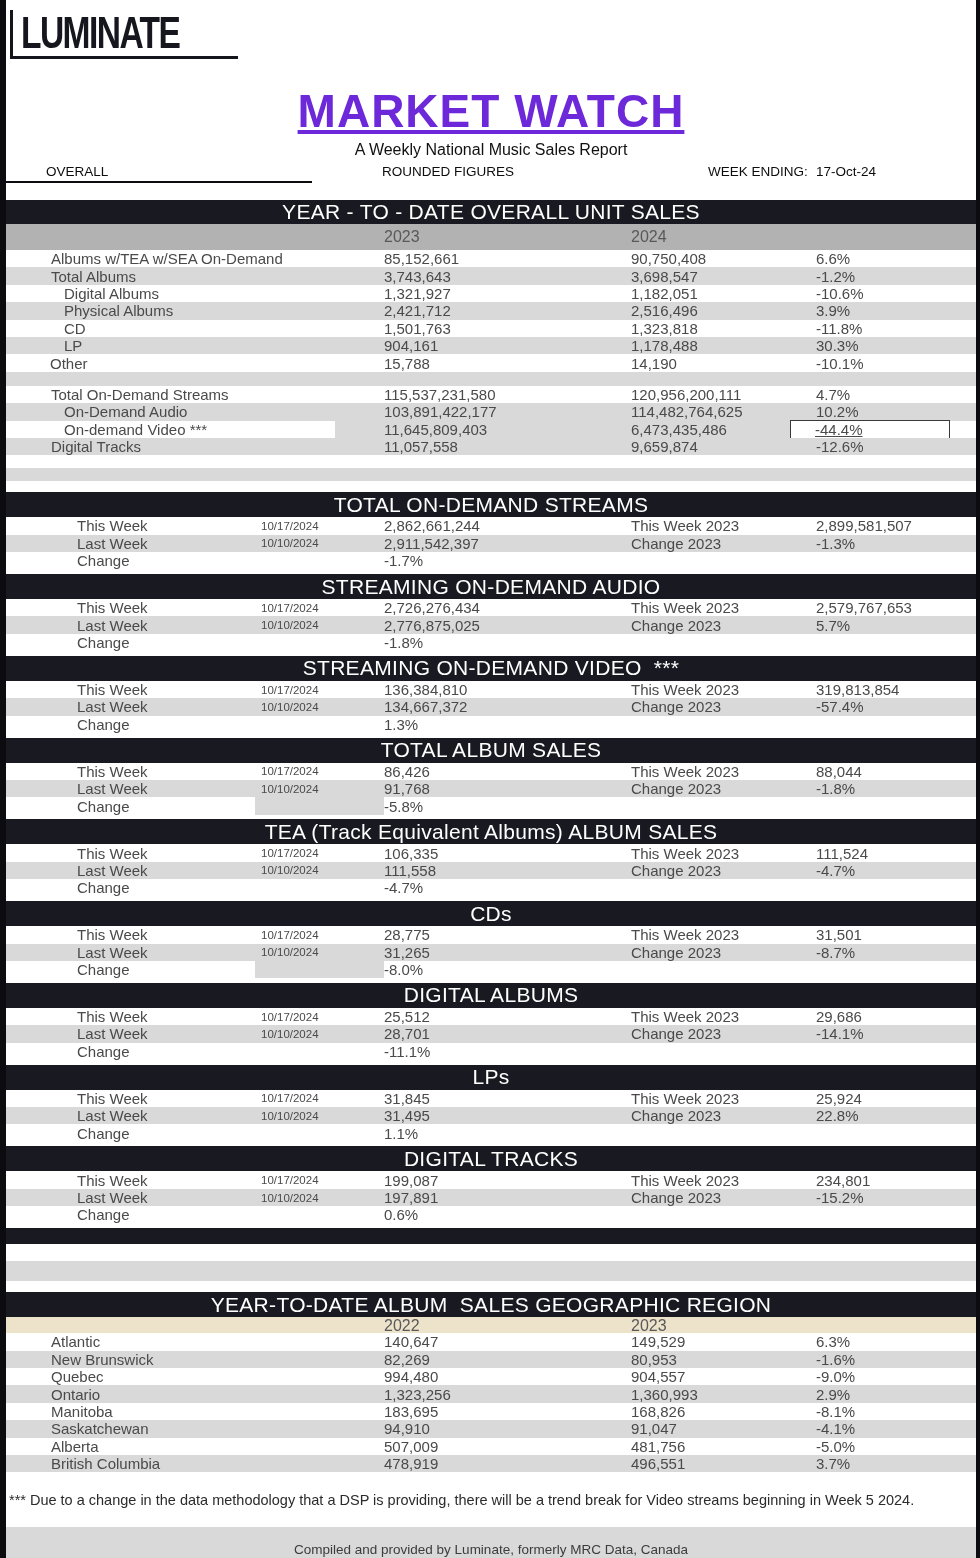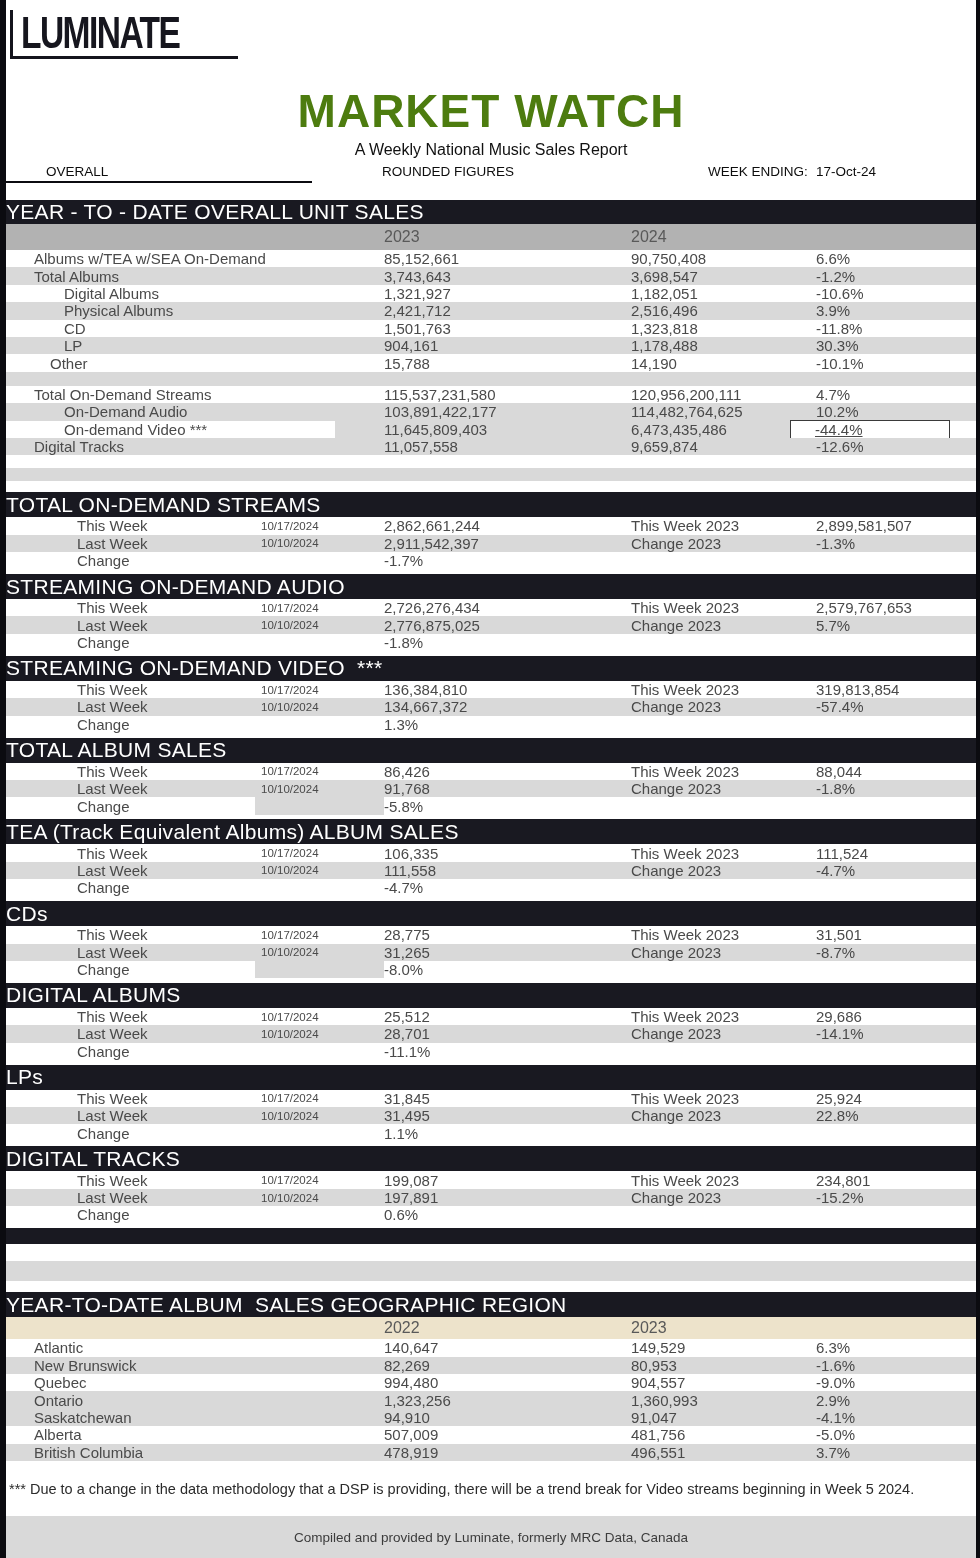--- a/index.html
+++ b/index.html
@@ -5,38 +5,38 @@
   html,body { margin:0; padding:0; background:#fff; }
   .page {
     position:relative; width:980px; height:1558px; margin:0; box-sizing:border-box;
     border-left:6px solid #0b0b10; border-right:4px solid #0b0b10;
     font-family:"Liberation Sans", sans-serif; background:#fff; overflow:hidden;
   }
   
   .pg-header { position:relative; height:200px; }
   .logo { position:absolute; left:4px; top:10px; border-left:3px solid #14141c; border-bottom:3px solid #14141c; padding:2px 14px 4px 8px; }
   .logo-text { display:inline-block; font-weight:900; font-size:43px; line-height:40px; letter-spacing:-2px; color:#16161e; transform:scaleX(.78) scaleY(1.05); transform-origin:left center; white-space:nowrap; }
-  .main-title { position:absolute; left:0; right:0; top:84px; text-align:center; font-size:46px; font-weight:700; letter-spacing:1px; color:#4d7c0f; }
+  .main-title { position:absolute; left:0; right:0; top:84px; text-align:center; font-size:46px; font-weight:700; letter-spacing:1px; color:#6d28d9;text-decoration:underline; }
   .subtitle { position:absolute; left:0; right:0; top:141px; text-align:center; font-size:16px; color:#111; }
   .meta { position:absolute; top:164px; font-size:13.5px; color:#0d0d0d; }
   .meta.overall { left:40px; }
   .meta.rounded { left:376px; }
   .meta.weekend { left:702px; }
   .meta.weekend-val { left:810px; }
   .overall-underline { position:absolute; left:0; top:181px; width:306px; height:2px; background:#0b0b10; }
   
-  .bar { height:25px; background:#191921; color:#fff; display:flex; align-items:center; font-size:21px; letter-spacing:.3px; white-space:pre; }
+  .bar { height:25px; background:#191921; color:#fff; display:flex; align-items:center; justify-content:center; font-size:21px; letter-spacing:.3px; white-space:pre; }
   .bar.first { height:24px; }
   
   .yearrow { display:grid; grid-template-columns:378px 247px 185px 1fr; align-items:center; font-size:16px; color:#595959; }
   .yearrow.gray { background:#b2b2b2; height:26px; }
-  .yearrow.beige { background:#ede3cb; height:22px; }
+  .yearrow.beige { background:#ede3cb; height:16px; }
   
   .trow { display:grid; grid-template-columns:378px 247px 185px 1fr; align-items:center; height:17.4px; font-size:15px; color:#4a4a4a; position:relative; }
-  .trow .c1 { padding-left:28px; white-space:nowrap; }
+  .trow .c1 { padding-left:45px; white-space:nowrap; }
   .trow .ind1 { padding-left:58px; }
   .trow .ind05 { padding-left:44px; }
   .gray { background:#d9d9d9; }
   .white { background:#fff; }
   .videorow { background-image:linear-gradient(#d9d9d9,#d9d9d9); background-repeat:no-repeat; background-position:329px 0; background-size:461px 100%; }
   .pctbox { position:absolute; left:784px; top:-1px; width:160px; height:19px; background:#fff; border:1px solid #3a3a3a; box-sizing:border-box; display:flex; align-items:center; padding-left:24px;text-decoration:underline; }
   
   .wrow { display:grid; grid-template-columns:255px 123px 247px 185px 1fr; align-items:center; height:17.4px; font-size:15px; color:#4a4a4a; }
   .wrow .c1 { padding-left:71px; }
   .wrow .date { font-size:11.5px; }
@@ -403,20 +403,26 @@
         <span>994,480</span>
         <span>904,557</span>
         <span>-9.0%</span>
       </div>
       <div class="trow gray">
         <span class="c1">Ontario</span>
         <span>1,323,256</span>
         <span>1,360,993</span>
         <span>2.9%</span>
       </div>
+      <div class="trow white">
+        <span class="c1">Manitoba</span>
+        <span>183,695</span>
+        <span>168,826</span>
+        <span>-8.1%</span>
+      </div>
       <div class="trow gray">
         <span class="c1">Saskatchewan</span>
         <span>94,910</span>
         <span>91,047</span>
         <span>-4.1%</span>
       </div>
       <div class="trow white">
         <span class="c1">Alberta</span>
         <span>507,009</span>
         <span>481,756</span>

